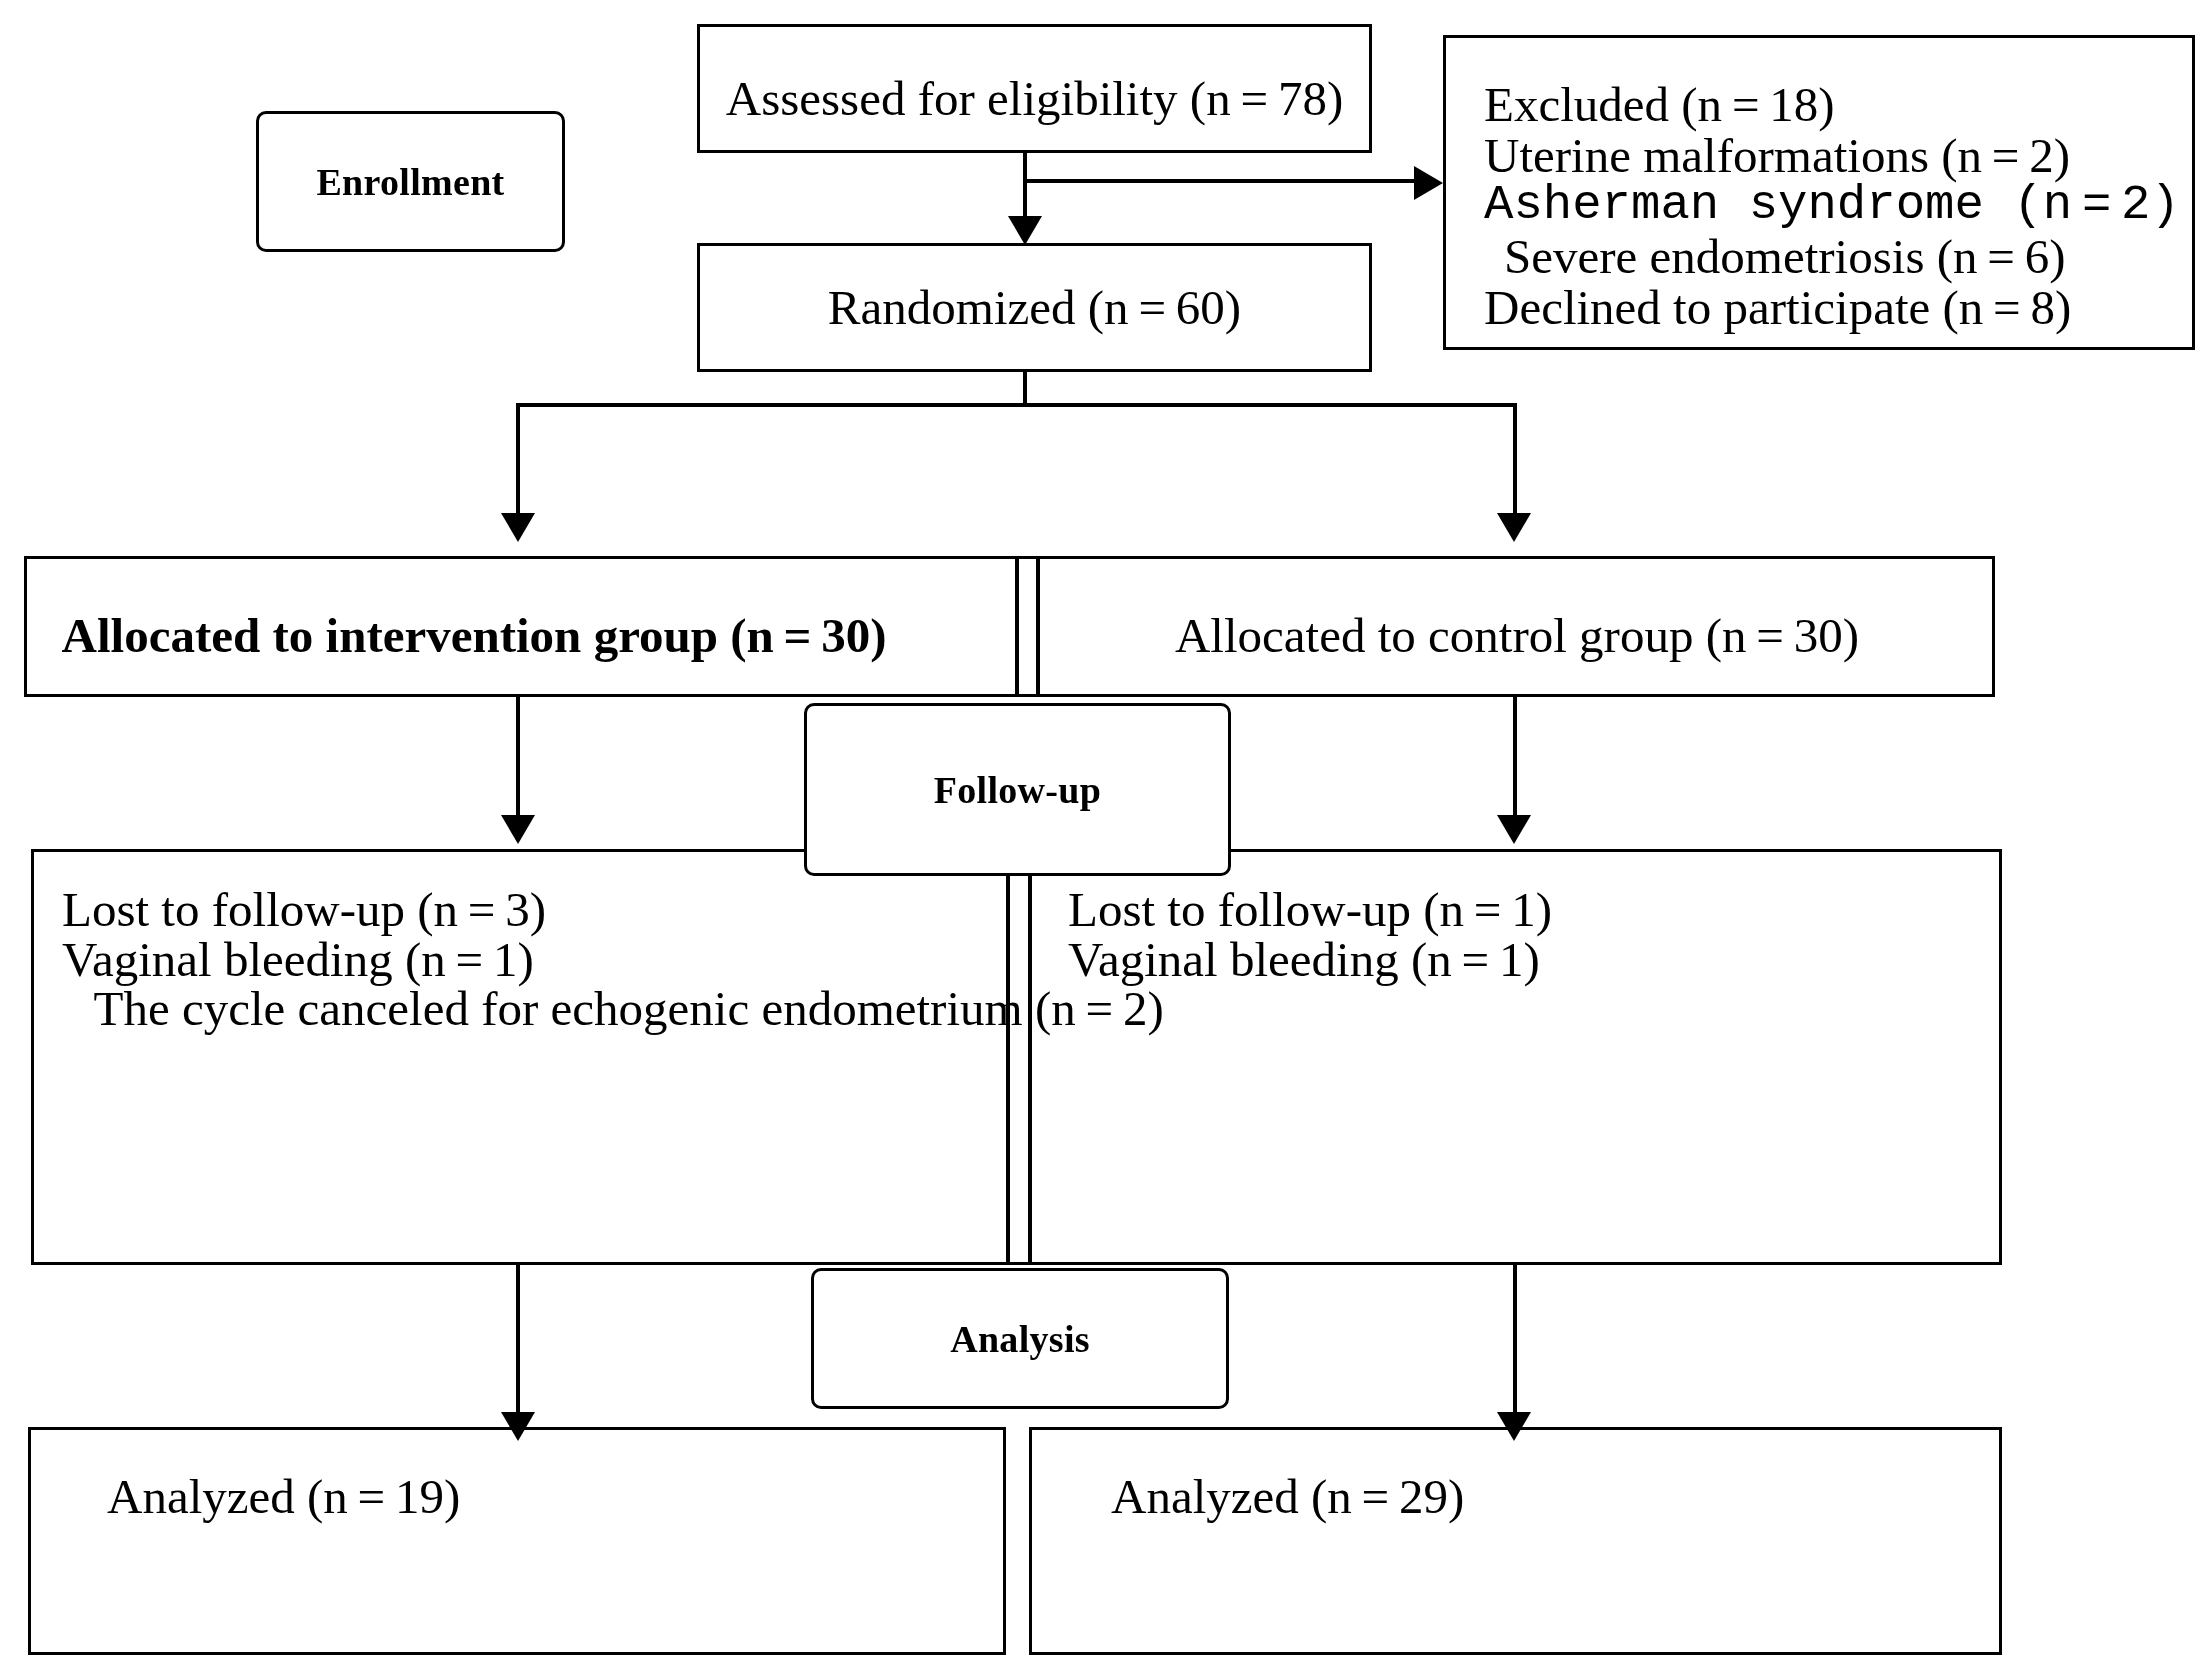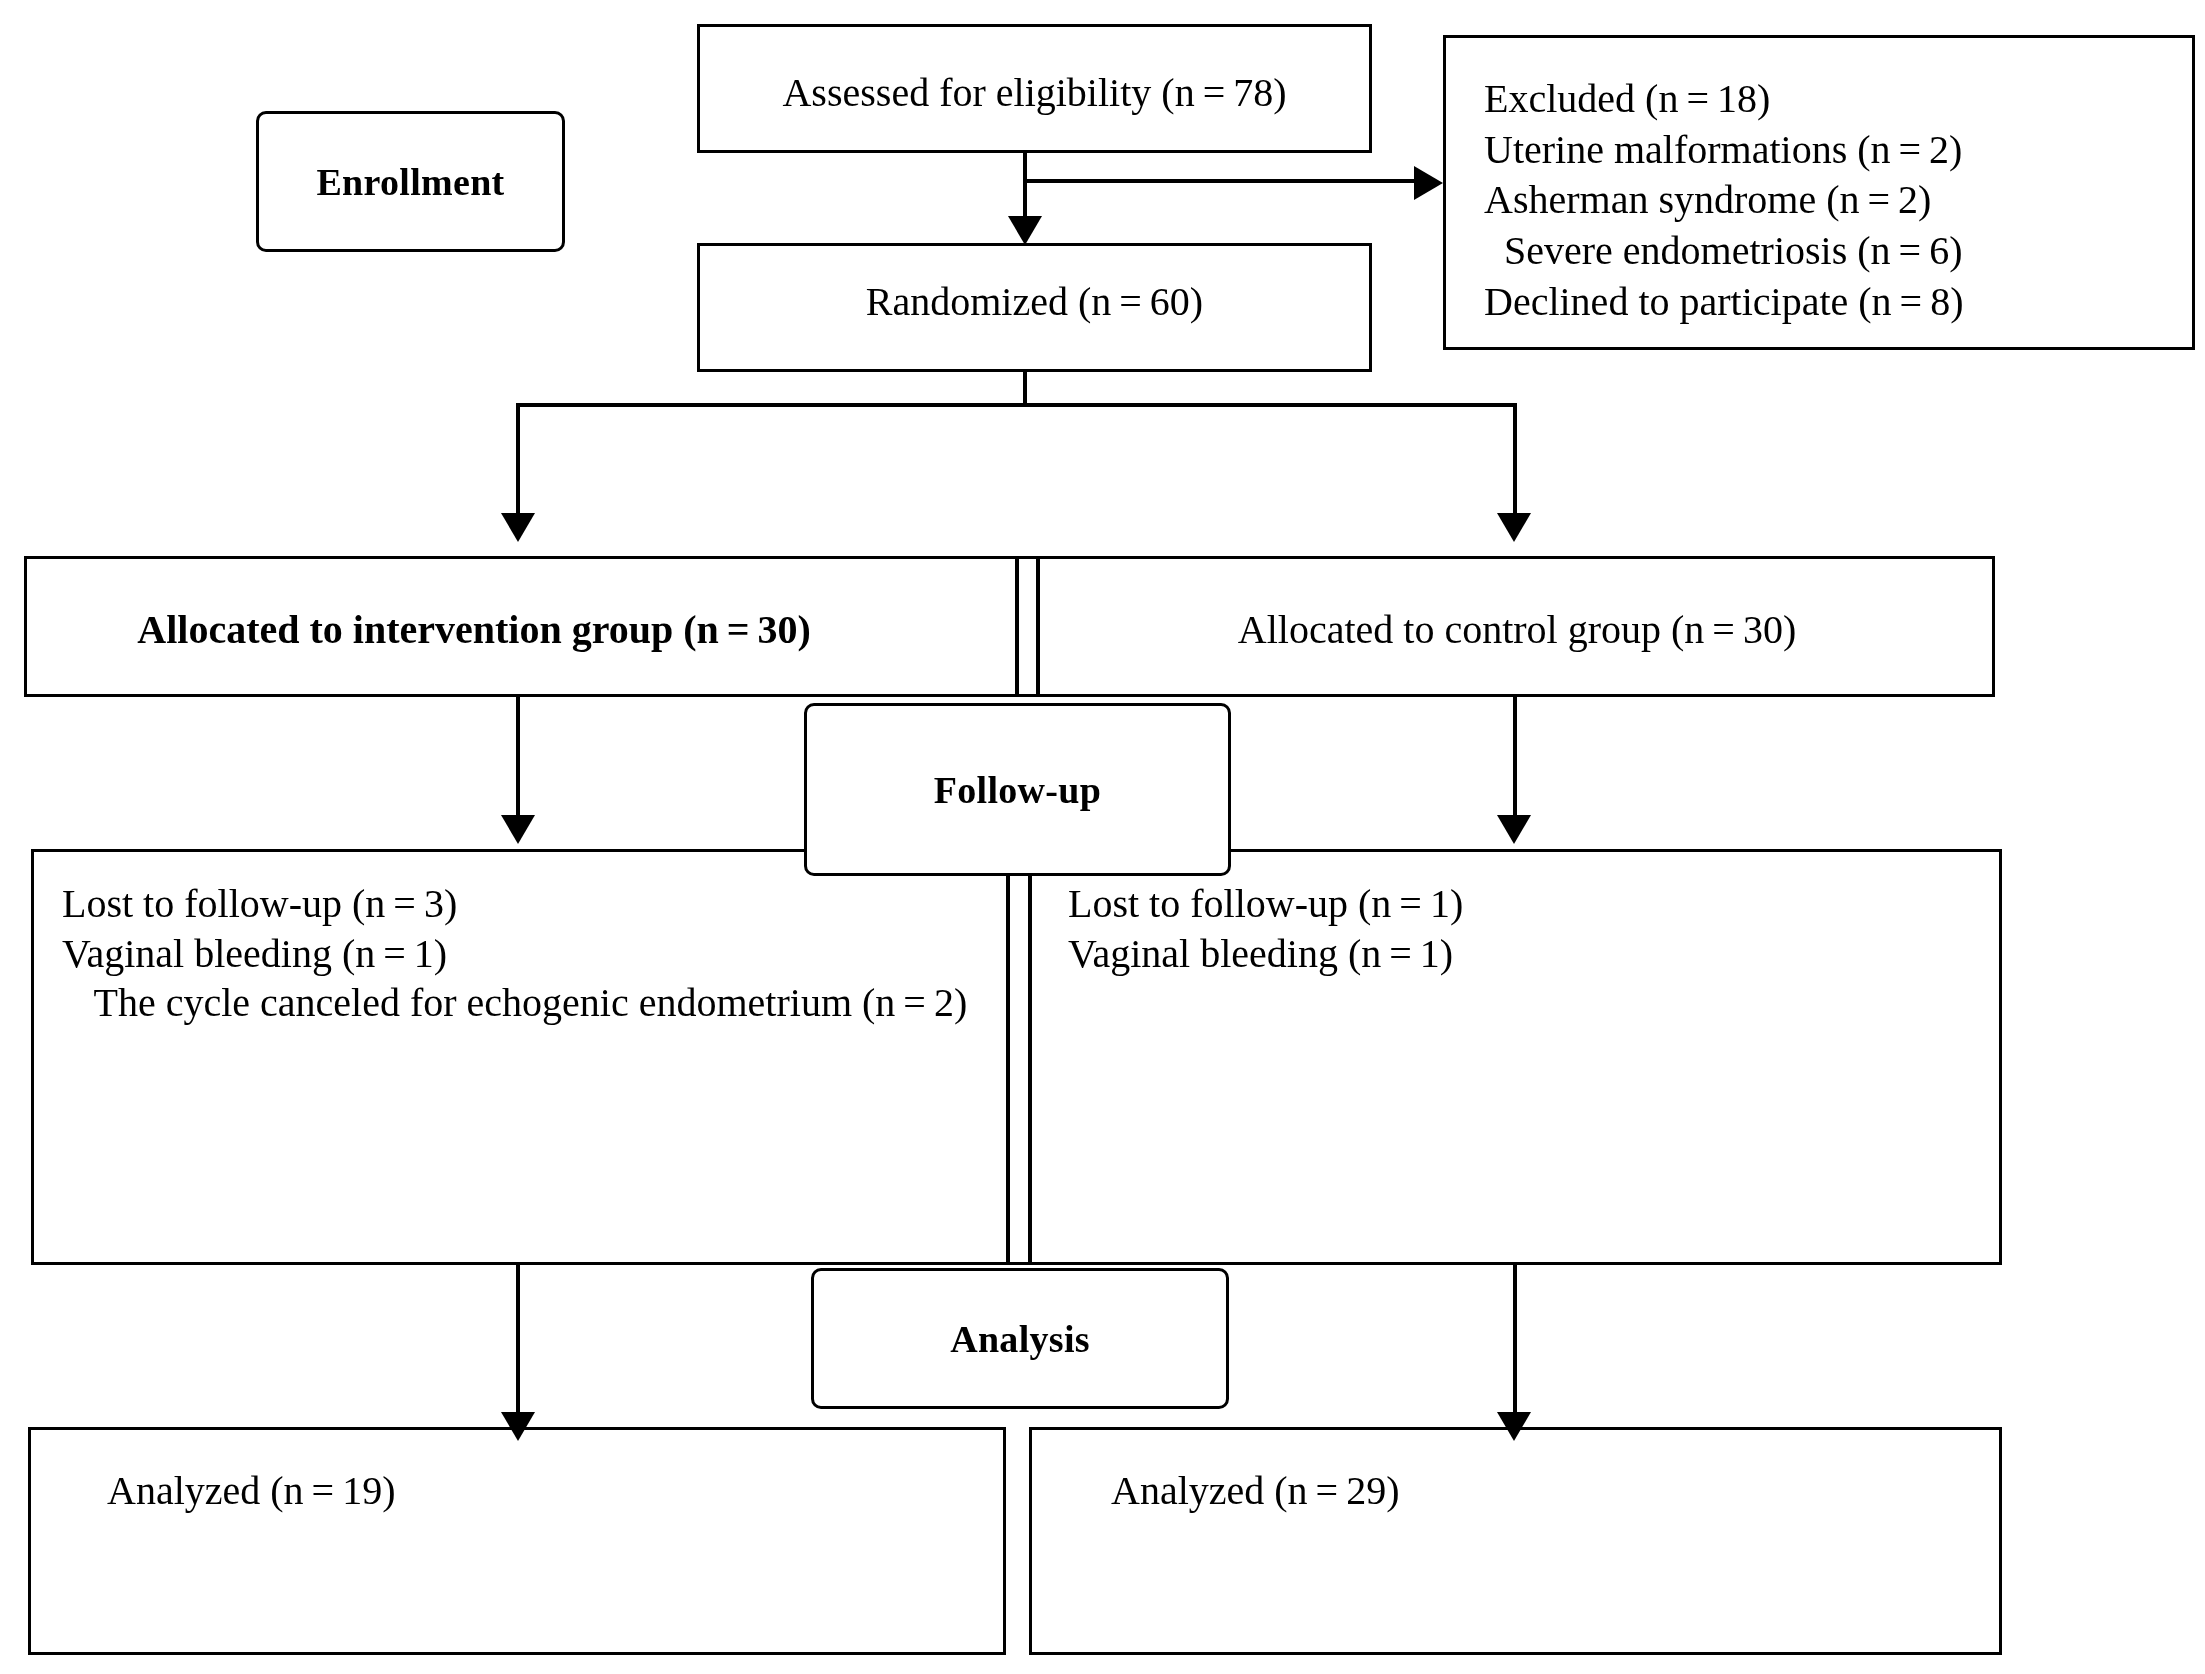--- a/index.html
+++ b/index.html
@@ -34,21 +34,21 @@
     z-index: 40;
   }
   .lbl {
     font-weight: bold;
     font-size: 38px;
     letter-spacing: 0.3px;
     white-space: nowrap;
   }
   .txt {
     position: absolute;
-    font-size: 40px;
+    font-size: 49px;
     line-height: 1.30;
     white-space: nowrap;
     z-index: 30;
   }
   .txt.center {
     text-align: center;
   }
   .indent {
     padding-left: 31.5px;
   }
@@ -98,21 +98,21 @@
   <div class="box" style="left:697px; top:23.6px; width:675px; height:129px;"></div>
   <div class="txt center" style="left:697px; top:67px; width:675px;">Assessed for eligibility (n = 78)</div>
 
   <div class="rounded" style="left:256px; top:111px; width:309px; height:141px;">
     <span class="lbl">Enrollment</span>
   </div>
 
   <div class="box" style="left:1443px; top:35px; width:752px; height:315px;"></div>
   <div class="txt" style="left:1484px; top:73px;">Excluded (n = 18)</div>
   <div class="txt" style="left:1484px; top:124px;">Uterine malformations (n = 2)</div>
-  <div class="txt" style="left:1484px; top:174px;">Asherman syndrome (n = 2)</div>
+  <div class="txt" style="left:1484px; top:174px;font-family:Liberation Mono, monospace;">Asherman syndrome (n = 2)</div>
   <div class="txt" style="left:1484px; top:225px;margin-left:20px;">Severe endometriosis (n = 6)</div>
   <div class="txt" style="left:1484px; top:276px;">Declined to participate (n = 8)</div>
 
   <div class="vline" style="left:1023px; top:151px; height:90px;"></div>
   <div class="arrow-down" style="left:1008px; top:216px;"></div>
 
   <div class="hline" style="left:1023px; top:179px; width:394px;"></div>
   <div class="arrow-right" style="left:1414px; top:166px;"></div>
 
   <div class="box" style="left:697px; top:243px; width:675px; height:129px;"></div>

